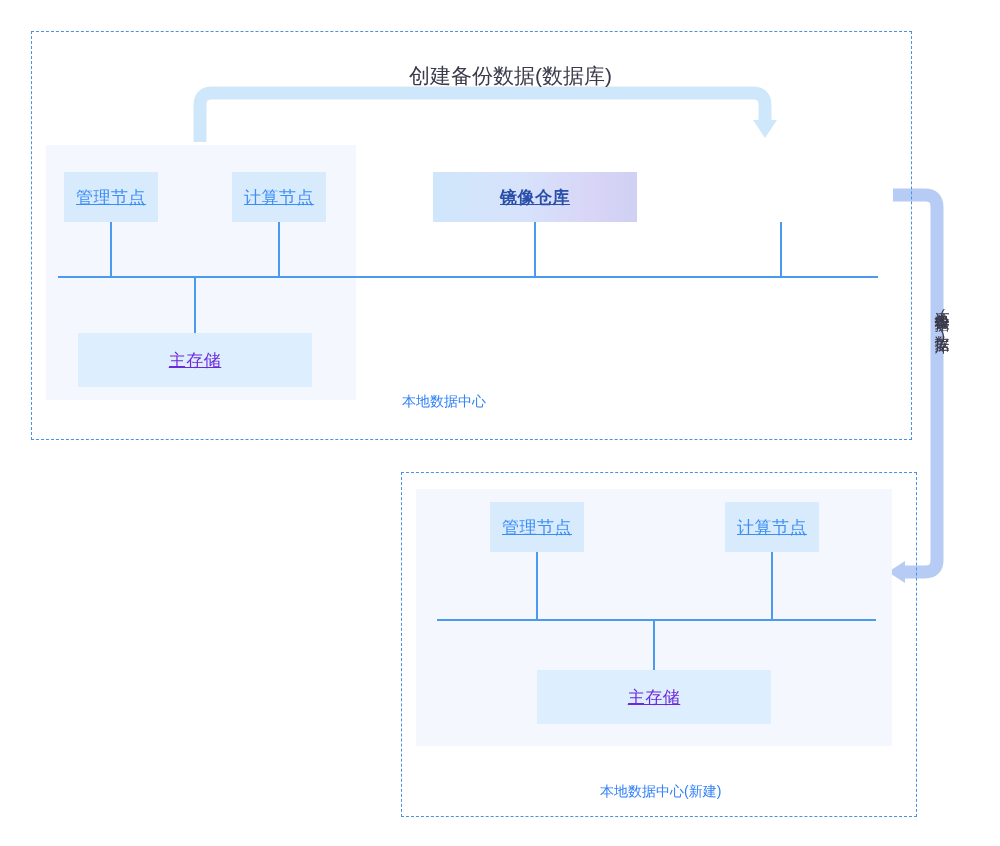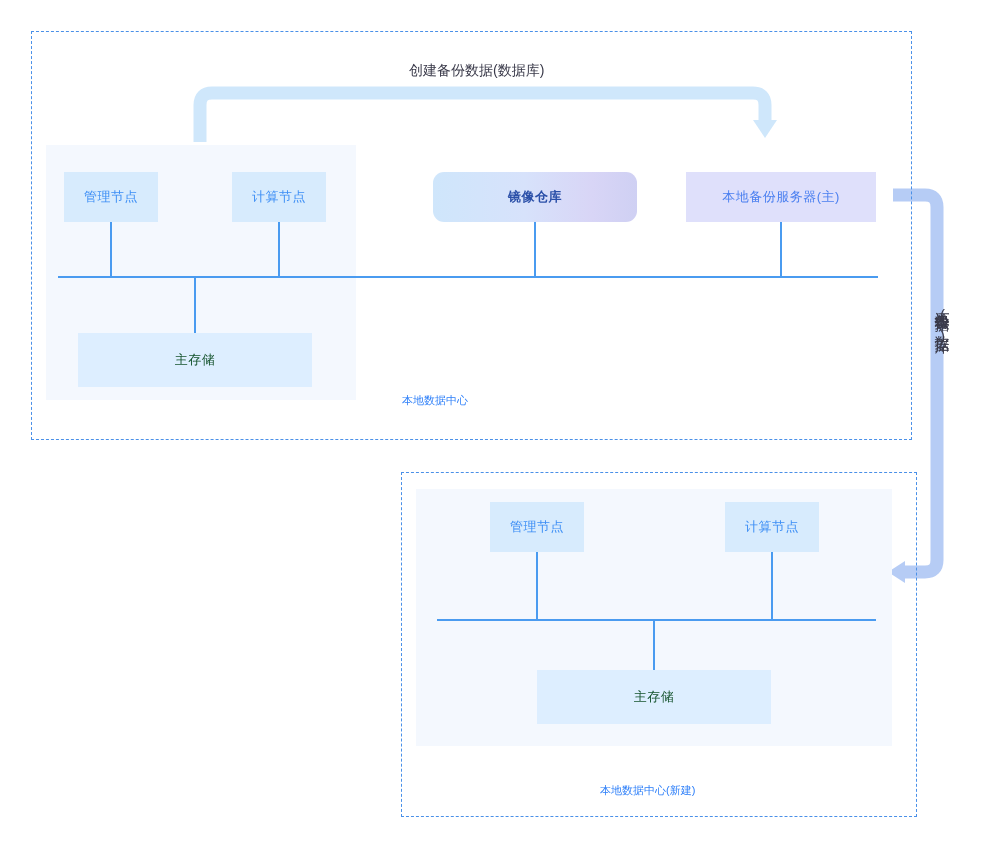--- a/index.html
+++ b/index.html
@@ -36,41 +36,41 @@
   #panel-top    { left: 46px;  top: 145px; width: 310px; height: 255px; }
   #panel-bottom { left: 416px; top: 489px; width: 476px; height: 257px; }
 
   
   .node {
     position: absolute;
     box-sizing: border-box;
     display: flex;
     align-items: center;
     justify-content: center;
-    font-size: 13px;
+    font-size: 17px;
     letter-spacing: 0.5px;
     white-space: nowrap;
+    text-decoration: underline;
   }
   .node-blue {
     background: #d7ebfd;
     color: #3c8ef5;
   }
   .node-storage {
     background: #ddeeff;
-    color: #14532d;
+    color: #6d28d9;
   }
   .node-purple {
     background: #dfe0fb;
     color: #4a7ff0;
   }
   .node-gradient {
     background: linear-gradient(to right, #cfe6fb 0%, #d7e2fb 45%, #d8d5f6 78%, #cfd0f3 100%);
     color: #2a4fa8;
     font-weight: bold;
-    border-radius: 11px;
   }
 
   
   #node-mgmt-top   { left: 64px;  top: 172px; width: 94px;  height: 50px; }
   #node-compute-top{ left: 232px; top: 172px; width: 94px;  height: 50px; }
   #node-registry   { left: 433px; top: 172px; width: 204px; height: 50px; }
   #node-backup-srv { left: 686px; top: 172px; width: 190px; height: 50px; }
   #node-storage-top{ left: 78px;  top: 333px; width: 234px; height: 54px; }
 
   
@@ -98,30 +98,30 @@
   #drop-backup-srv  { left: 780px; top: 222px; height: 55px; }
   #drop-storage-top { left: 194px; top: 277px; height: 57px; }
 
   #drop-mgmt-bot    { left: 536px; top: 552px; height: 68px; }
   #drop-compute-bot { left: 771px; top: 552px; height: 68px; }
   #drop-storage-bot { left: 653px; top: 620px; height: 51px; }
 
   
   .caption {
     position: absolute;
-    font-size: 14px;
+    font-size: 21px;
     color: #3a3a4a;
     white-space: nowrap;
   }
   #label-create-backup { left: 409px; top: 62px; }
   #label-also-backup   { left: 424px; top: 142px; }
 
   .region-title {
     position: absolute;
-    font-size: 11px;
+    font-size: 14px;
     color: #2d7ff9;
     white-space: nowrap;
   }
   #title-top    { left: 402px; top: 393px; }
   #title-bottom { left: 600px; top: 783px; }
 
   
   #label-restore {
     position: absolute;
     left: 929px;
@@ -169,21 +169,20 @@
   <div class="hline" id="bus-top"></div>
   <div class="vline" id="drop-mgmt-top"></div>
   <div class="vline" id="drop-compute-top"></div>
   <div class="vline" id="drop-registry"></div>
   <div class="vline" id="drop-backup-srv"></div>
   <div class="vline" id="drop-storage-top"></div>
 
   <div class="node node-blue" id="node-mgmt-top">管理节点</div>
   <div class="node node-blue" id="node-compute-top">计算节点</div>
   <div class="node node-gradient" id="node-registry">镜像仓库</div>
-  <div class="node node-purple" id="node-backup-srv">本地备份服务器(主)</div>
   <div class="node node-storage" id="node-storage-top">主存储</div>
 
   <div class="region-title" id="title-top">本地数据中心</div>
 
   <div class="caption" id="label-create-backup">创建备份数据(数据库)</div>
   <div id="label-restore">还原备份数据(数据库)</div>
 
   <div class="region" id="region-bottom"></div>
   <div class="panel" id="panel-bottom"></div>
 

